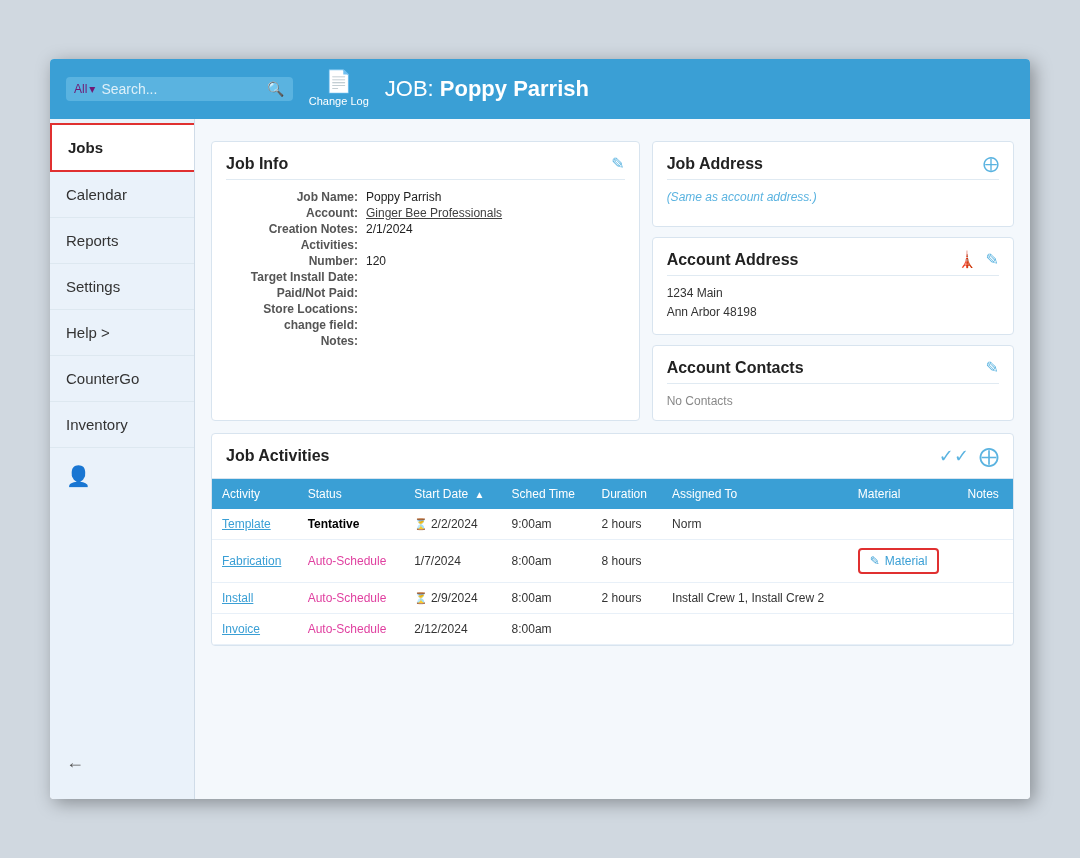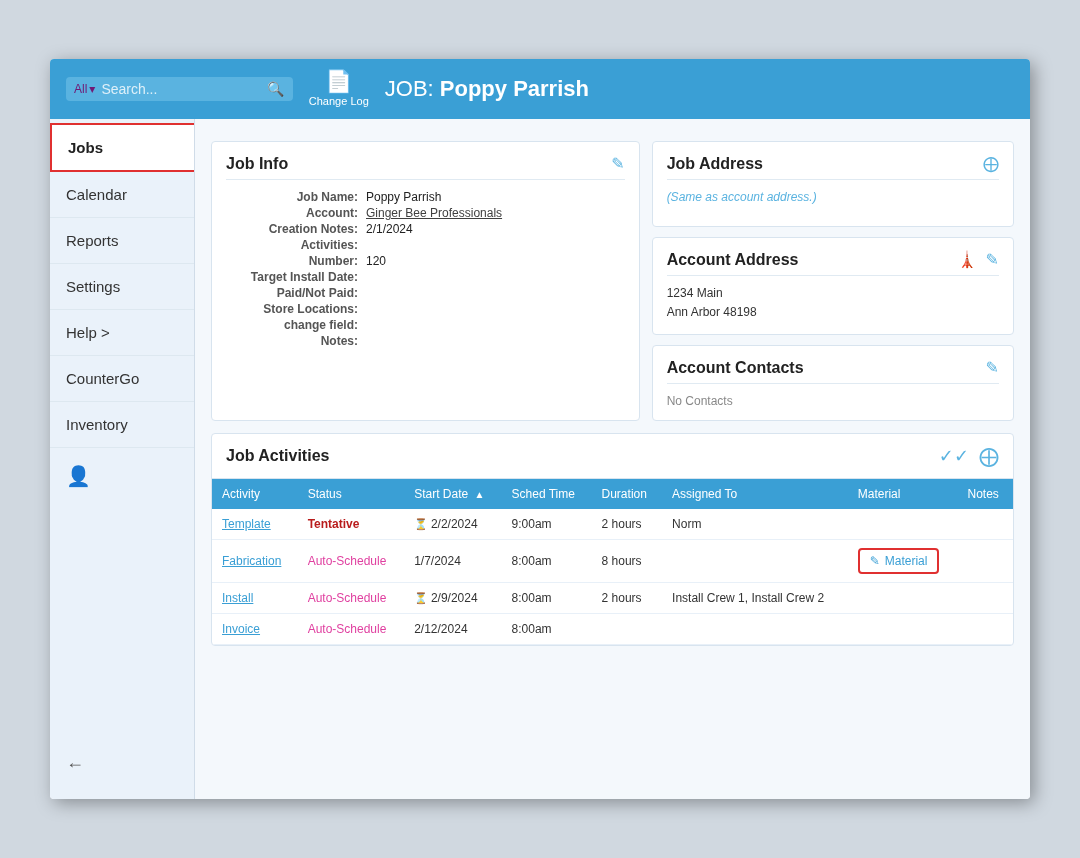--- a/index.html
+++ b/index.html
@@ -257,21 +257,21 @@
     }
     .activities-table tbody tr {
       border-bottom: 1px solid #e8f0f8;
     }
     .activities-table tbody td {
       padding: 8px 10px;
       color: #333;
       vertical-align: middle;
     }
     .status-auto { color: #e040a0; }
-    .status-tentative { color: #b91c1c; font-weight: bold; }
+    .status-tentative { color: #000000; font-weight: bold; }
     .activity-link { color: #3a9fd5; text-decoration: underline; cursor: pointer; }
     .date-icon { color: #777; margin-right: 3px; font-size: 11px; }
     .material-btn {
       display: inline-flex;
       align-items: center;
       gap: 5px;
       background: #fff;
       border: 2px solid #e03030;
       border-radius: 4px;
       padding: 4px 10px;

